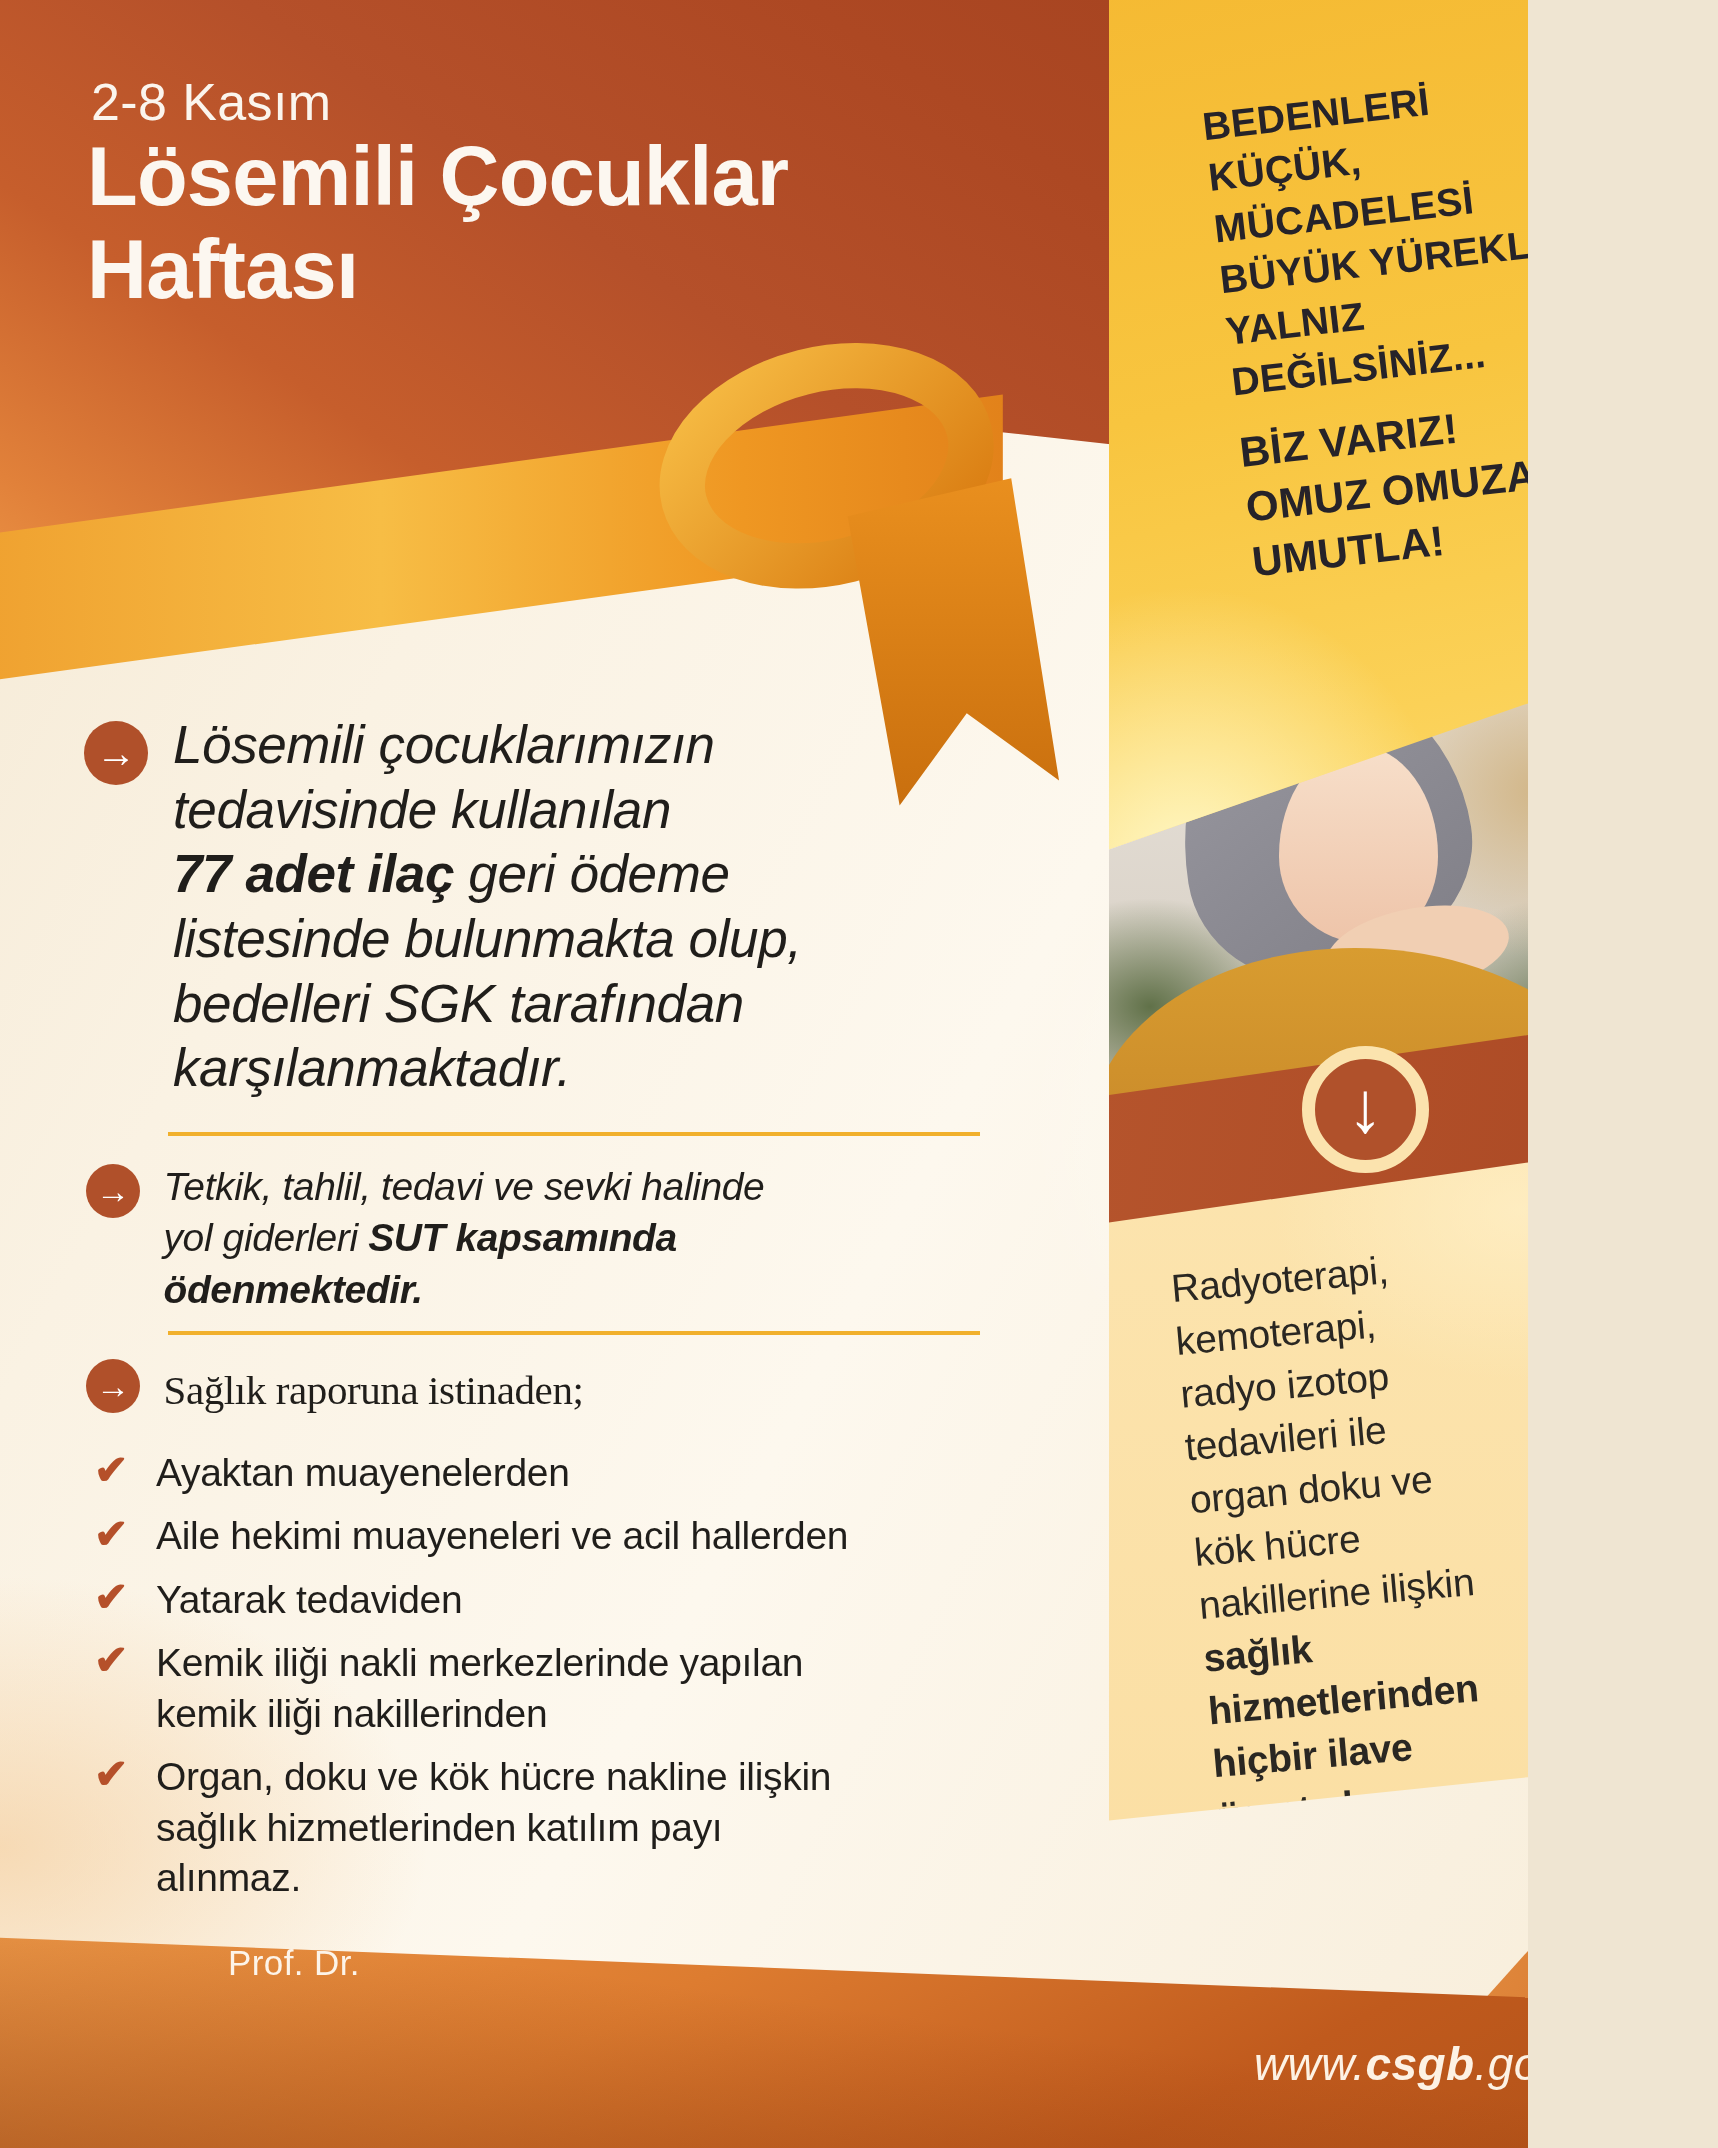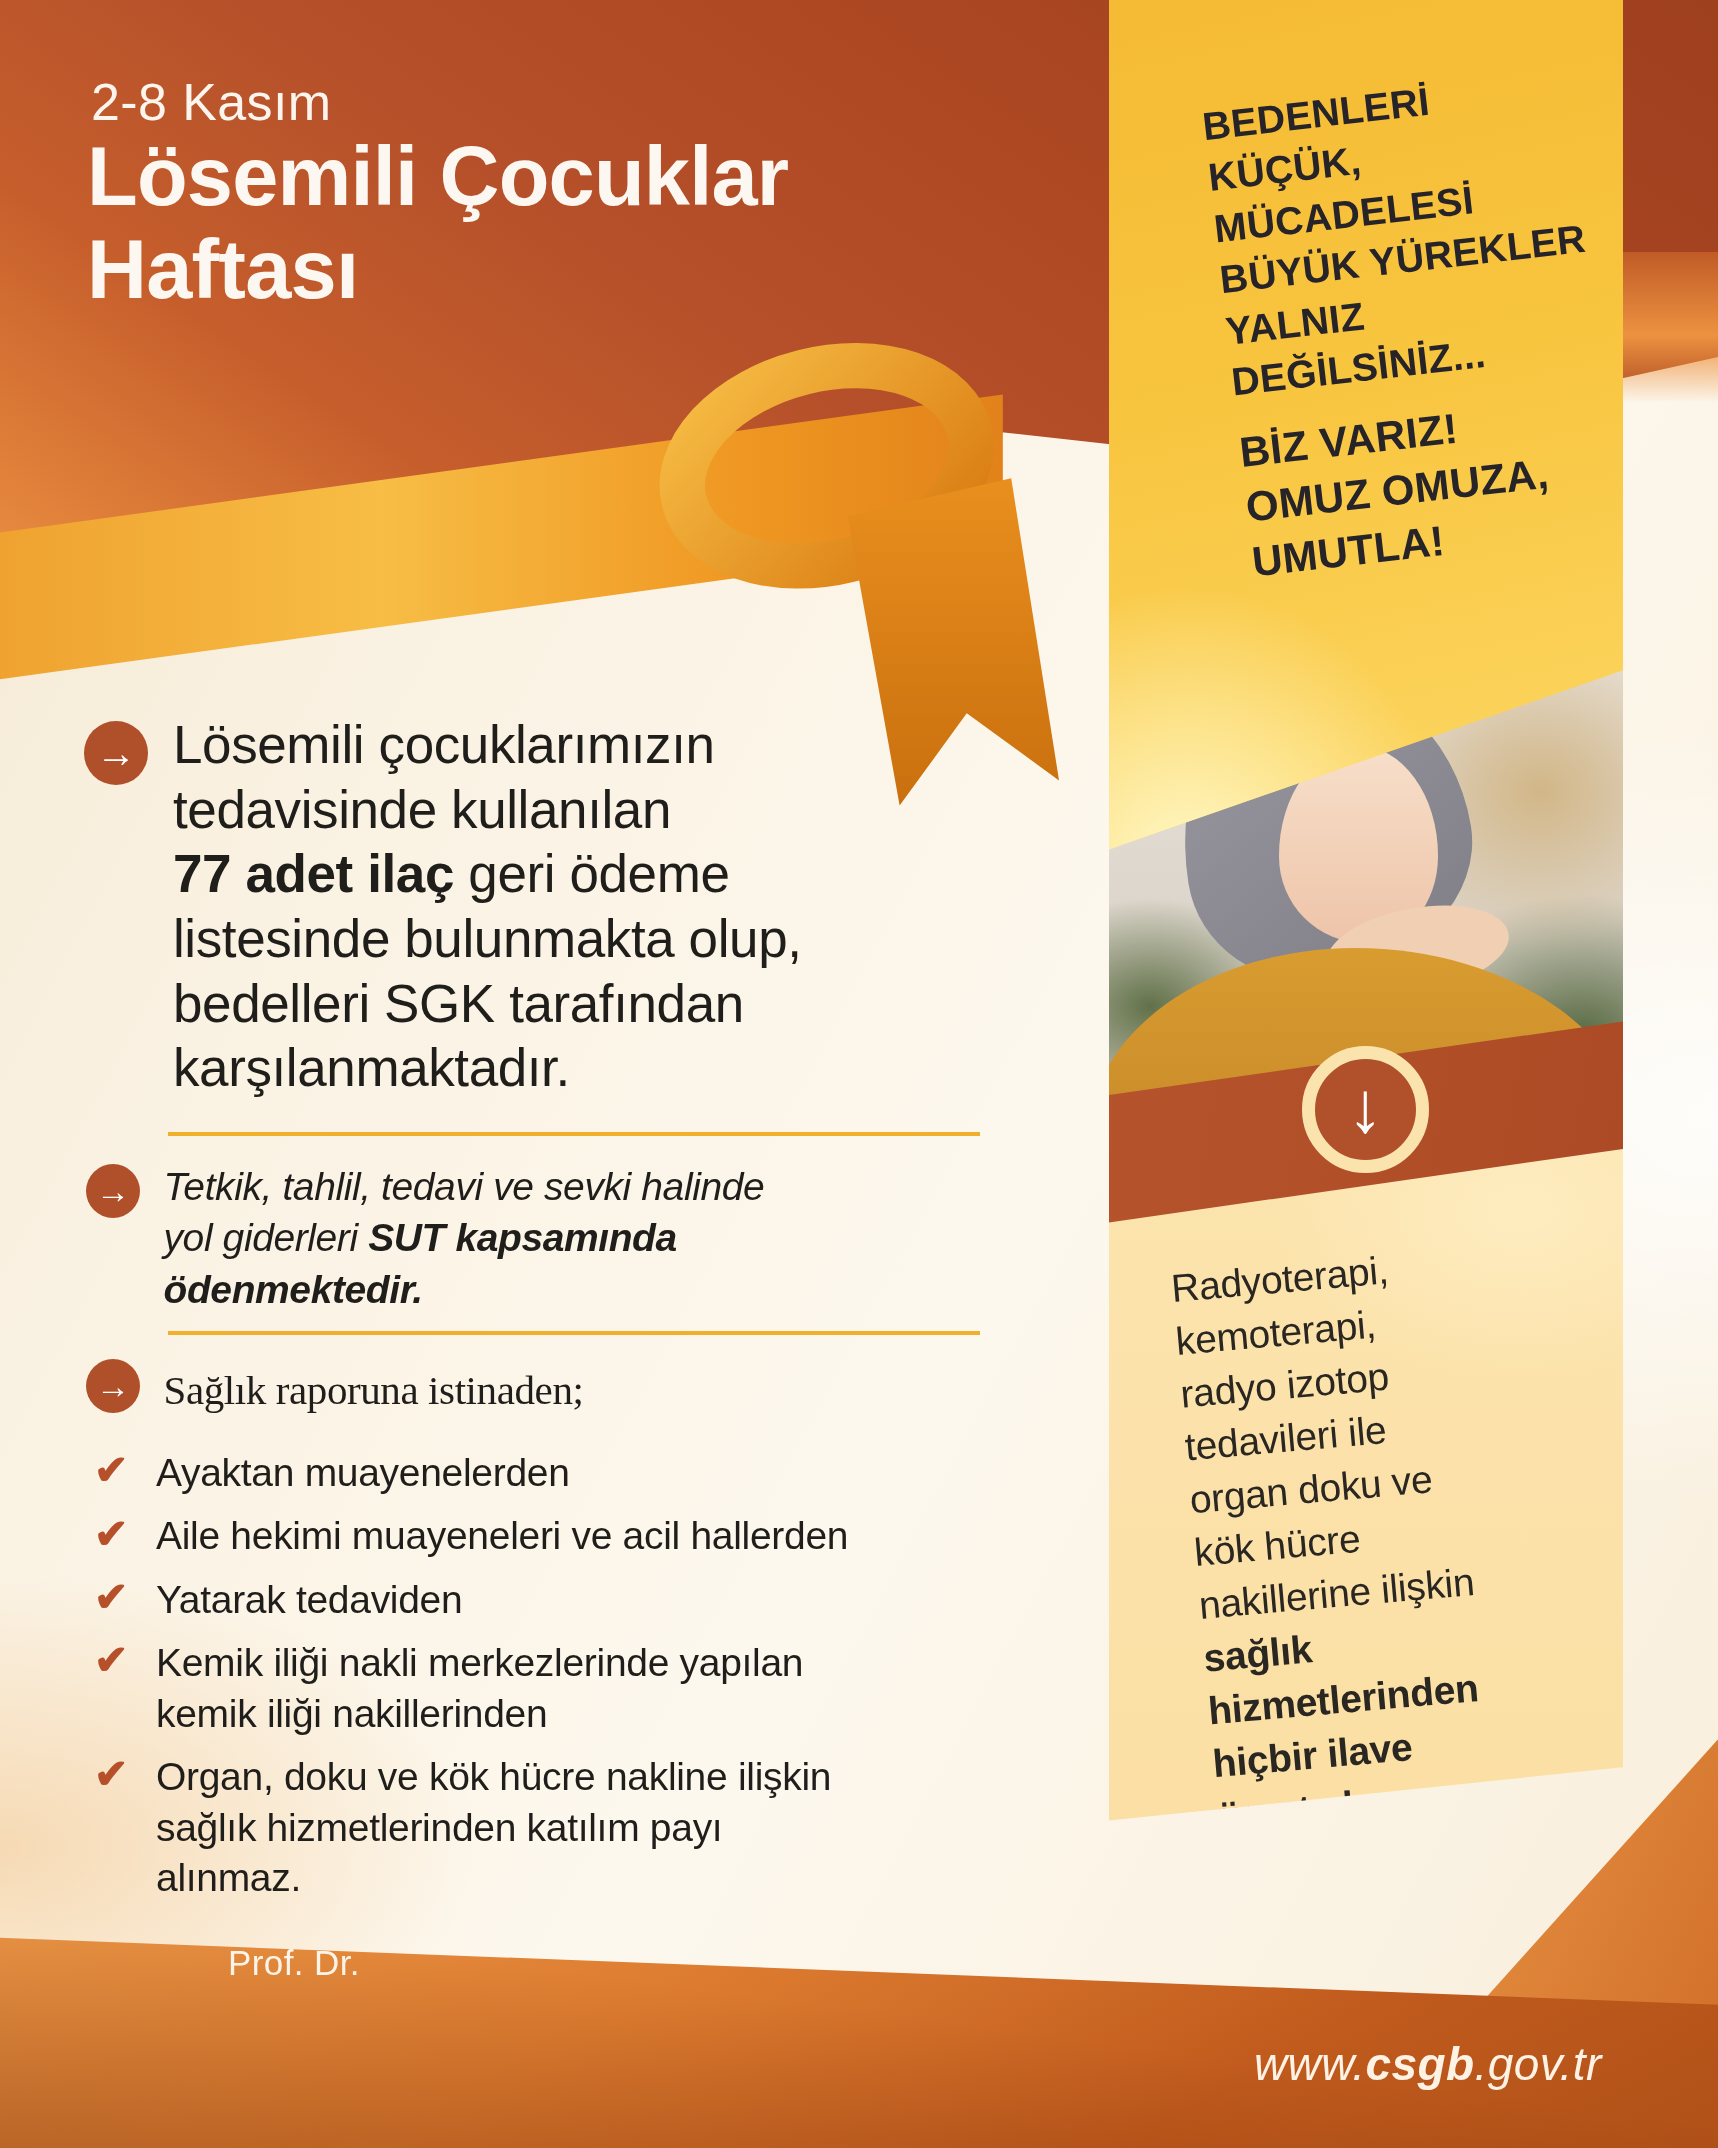--- a/index.html
+++ b/index.html
@@ -1,17 +1,17 @@
 <!DOCTYPE html>
 <html lang="tr" style="font-size:13.4px"><head>
 <meta charset="utf-8">
 <style>
   html,body{margin:0;padding:0;background:#efe5d2;}
   .canvas{
-    position:relative;width:1718px;height:2148px;overflow:hidden;
+    position:relative;width:1528px;height:2148px;overflow:hidden;
     font-family:"Liberation Sans",sans-serif;
     background:
       radial-gradient(55% 30% at 100% 52%, rgba(255,255,255,.85) 0%, rgba(255,255,255,0) 60%),
       radial-gradient(40% 18% at 0% 86%, rgba(243,197,140,.55) 0%, rgba(243,197,140,0) 70%),
       linear-gradient(118deg,#f4e8d2 0%,#faf2e3 28%,#fdf8ee 58%,#f8eedb 100%);
   }
   
   .header-block{
     position:absolute;left:0;top:0;width:1718px;height:654px;z-index:2;
     background:linear-gradient(214deg,#9e3f1e 0%,#ad4823 34%,#b5502a 55%,#c65e2c 74%,#e1813a 90%,#f09a49 100%);
@@ -26,21 +26,21 @@
   .date{position:absolute;left:91px;top:72px;z-index:4;color:#fbf5ed;font-size:52px;letter-spacing:0.4px;}
   .title{position:absolute;left:87px;top:131px;z-index:4;color:#fcf7f0;font-size:83px;font-weight:700;
     line-height:1.12;white-space:pre-line;letter-spacing:-0.8px;}
   
   .bullet{position:absolute;display:flex;z-index:4;color:#201e1b;}
   .b-icon{flex:none;border-radius:50%;background:#b0502a;color:#fff;display:flex;align-items:center;justify-content:center;font-weight:700;}
   .b-icon.big{width:64px;height:64px;font-size:40px;margin-top:8.4px;}
   .b-icon.small{width:54px;height:54px;font-size:34px;margin-top:3.4px;}
   .b-text{white-space:pre-line;letter-spacing:-0.4px;}
   .bullet-1{left:84px;top:713px;width:999px;gap:25px;}
-  .bullet-1 .b-text{font-size:53px;line-height:1.22;}
+  .bullet-1 .b-text{font-size:53px;line-height:1.22;font-style:italic;}
   .bullet-2{left:86px;top:1161px;width:915px;gap:23.5px;}
   .bullet-2 .b-text{font-size:39px;line-height:1.32;font-style:italic;}
   .bullet-3{left:86px;top:1356px;width:915px;gap:23.5px;}
   .bullet-3 .b-text{font-size:41px;line-height:1.32;margin-top:6.7px;font-family:Liberation Serif, serif;}
   .divider{position:absolute;height:4.2px;background:#f1b02c;z-index:4;left:168px;width:812px;}
   .divider.d1{top:1132px;} .divider.d2{top:1331px;}
   .checklist{position:absolute;left:94px;top:1448px;width:1049px;z-index:4;display:flex;flex-direction:column;gap:12.6px;}
   .check-item{display:flex;align-items:flex-start;}
   .check-icon{flex:none;width:42px;font-size:41px;font-weight:700;color:#b5502a;margin:-1.7px 20px 0 0;}
   .check-text{font-size:39px;line-height:1.3;color:#201e1b;white-space:pre-line;letter-spacing:-0.3px;}

